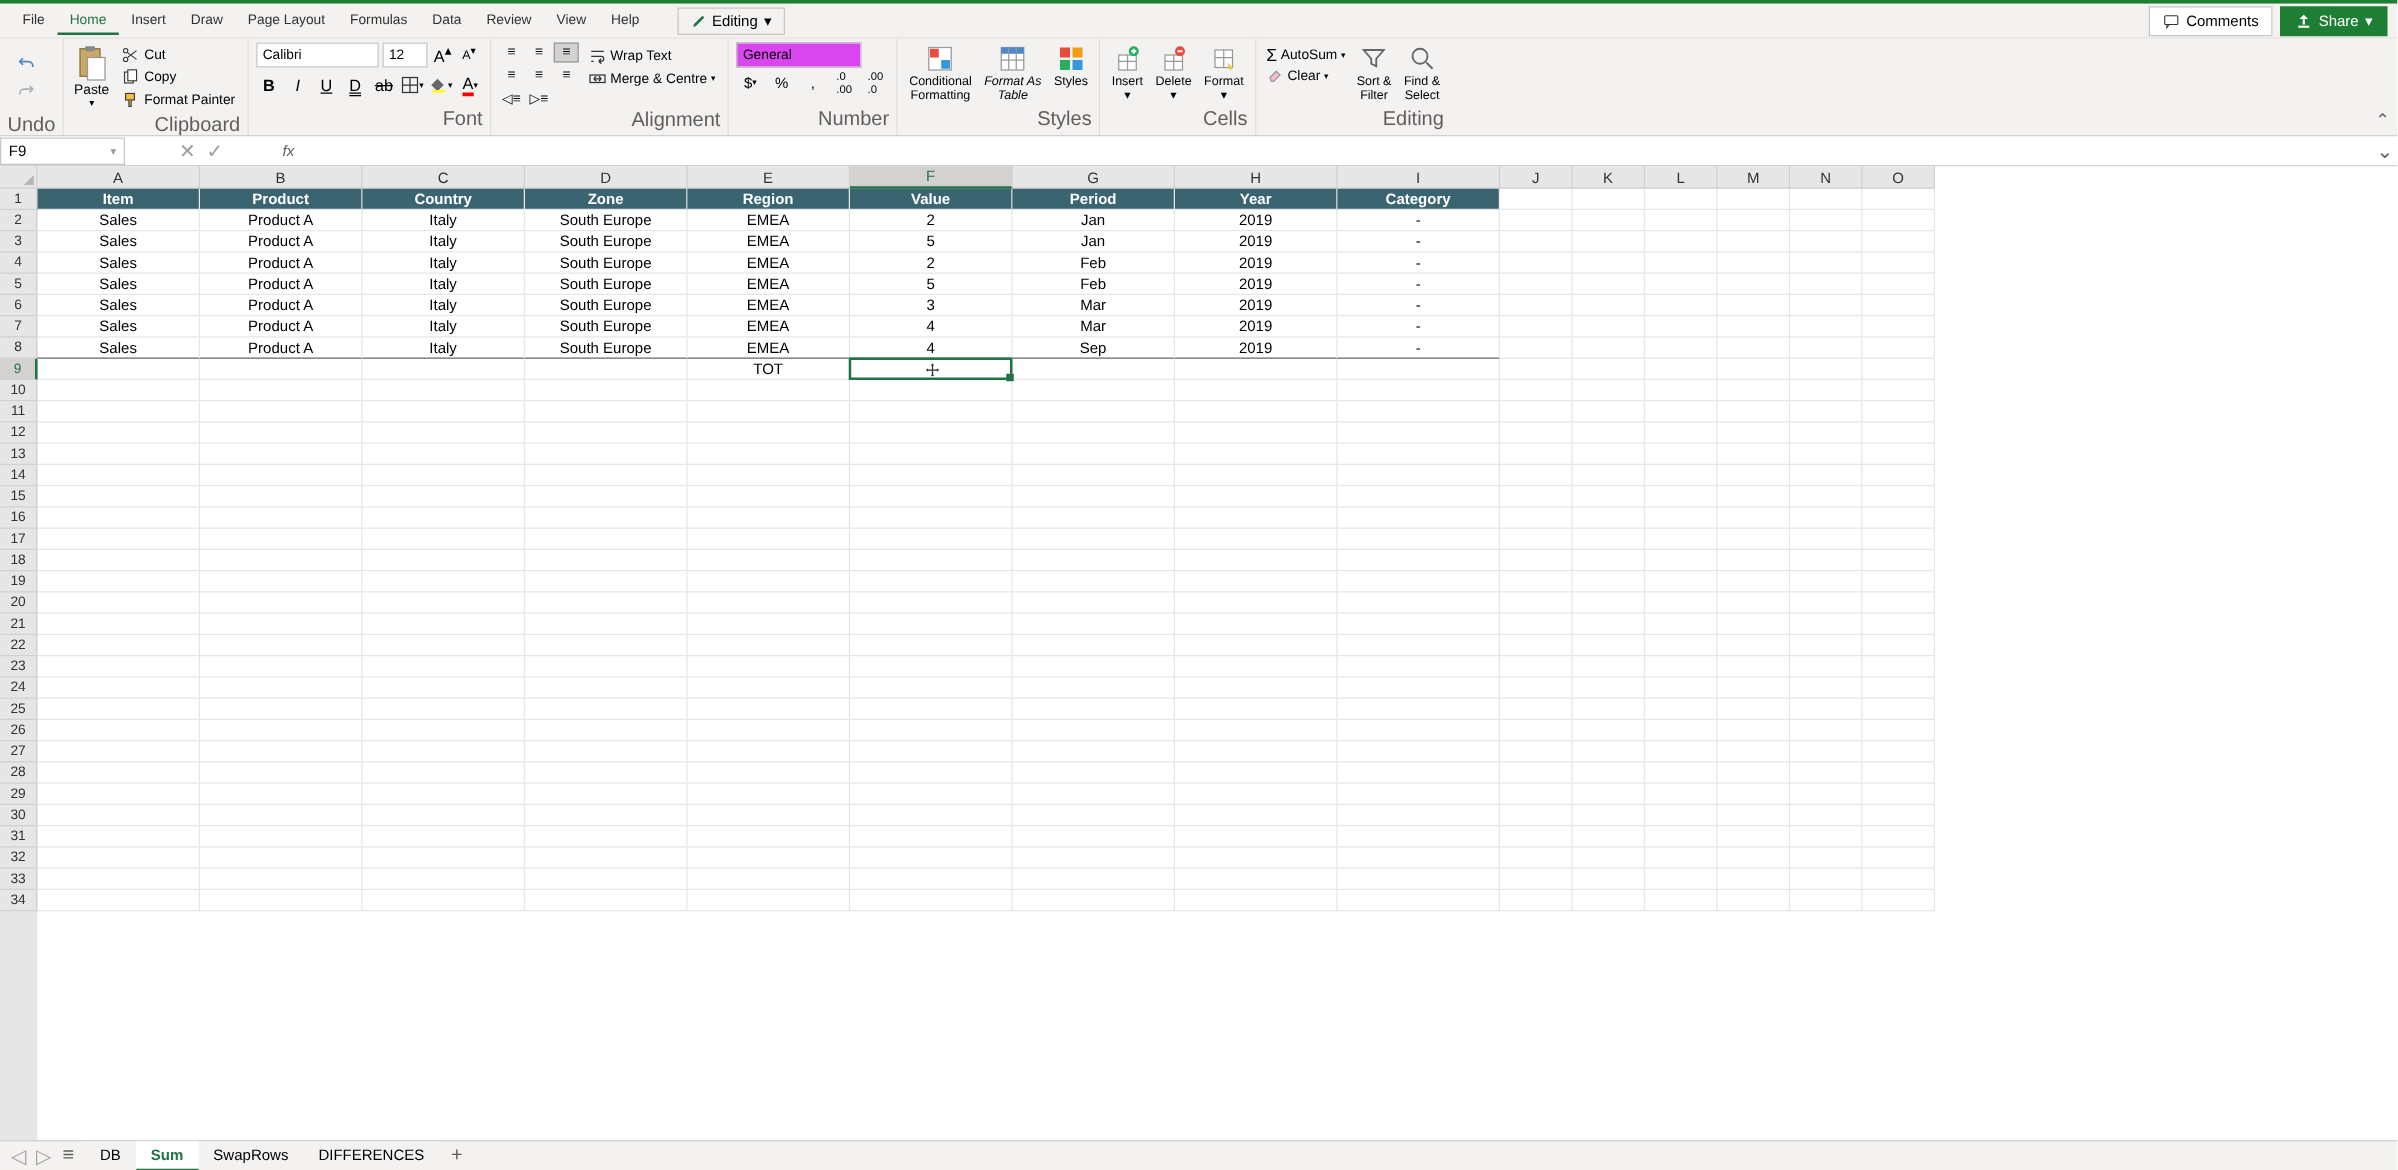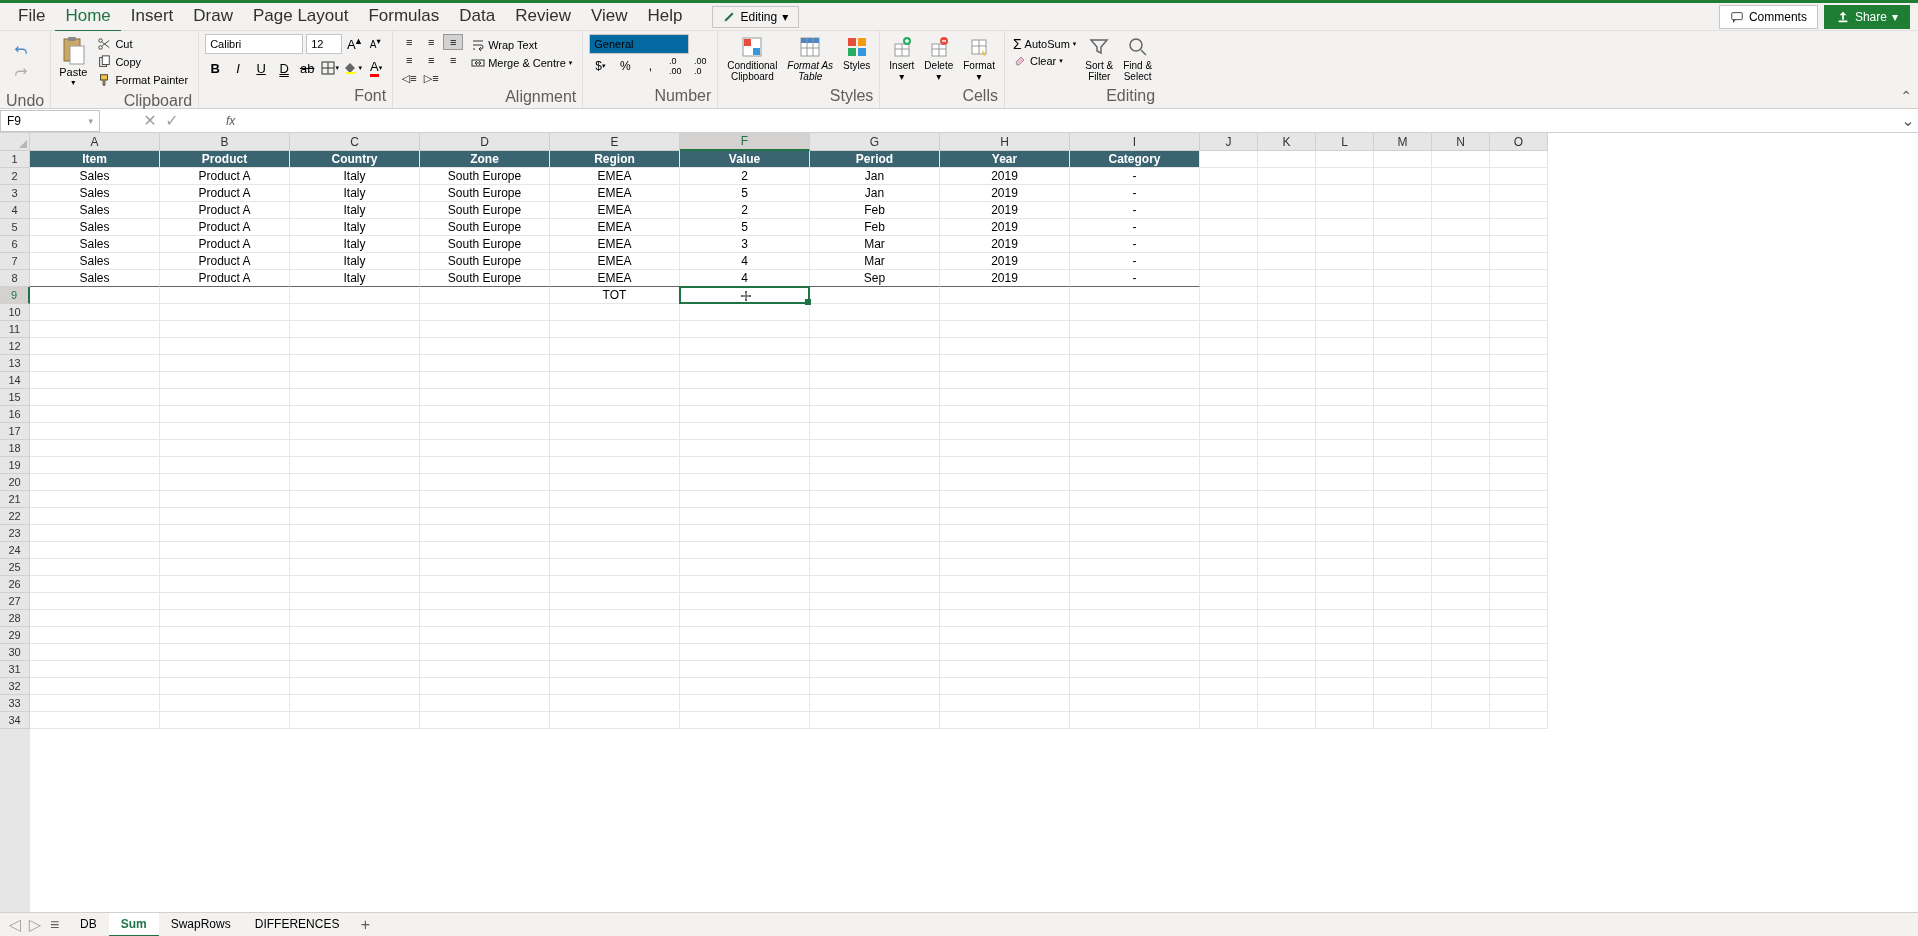--- a/index.html
+++ b/index.html
@@ -3,21 +3,21 @@
   <meta charset="utf-8">
   <style>
     * { box-sizing: border-box; margin: 0; padding: 0; font-family: 'Segoe UI', Arial, sans-serif; }
     body { background: #fff; overflow: hidden; width: 1918px; height: 936px; position: relative; }
     
     
     .top-line { height: 3px; background: #1e7e34; }
     
     
     .menu-bar { height: 28px; background: #f3f2f1; display: flex; align-items: center; padding: 0 8px; border-bottom: 1px solid #e1dfdd; position: relative; }
-    .menu-item { padding: 4px 10px; font-size: 17px; color: #323130; cursor: pointer; }
+    .menu-item { padding: 4px 10px; font-size: 11px; color: #323130; cursor: pointer; }
     .menu-item.active { color: #217346; border-bottom: 2px solid #217346; }
     .editing-btn { margin-left: 20px; border: 1px solid #c8c6c4; padding: 3px 10px; font-size: 12px; display: flex; align-items: center; gap: 5px; cursor: pointer; }
     .editing-btn svg { width: 12px; height: 12px; }
     .menu-right { margin-left: auto; display: flex; gap: 6px; align-items: center; }
     .comments-btn { border: 1px solid #c8c6c4; padding: 4px 10px; font-size: 12px; display: flex; align-items: center; gap: 5px; cursor: pointer; background: #fff; }
     .share-btn { background: #1e7e34; color: #fff; border: none; padding: 5px 12px; font-size: 12px; display: flex; align-items: center; gap: 5px; cursor: pointer; }
     
     
     .ribbon { height: 78px; background: #f3f2f1; display: flex; border-bottom: 1px solid #d2d0ce; font-size: 11px; position: relative; }
     .ribbon-group { display: flex; flex-direction: column; padding: 3px 6px; border-right: 1px solid #e1dfdd; }
@@ -42,21 +42,21 @@
     
     .align-col { display: flex; flex-direction: column; gap: 2px; }
     .align-row { display: flex; gap: 2px; }
     .align-btn { width: 20px; height: 16px; display: flex; align-items: center; justify-content: center; cursor: pointer; }
     .align-btn.active { background: #d4d2d0; border: 1px solid #999; }
     
     .wrap-col { display: flex; flex-direction: column; gap: 4px; font-size: 11px; padding: 4px; }
     .wrap-item { display: flex; align-items: center; gap: 3px; cursor: pointer; }
     
     .number-col { display: flex; flex-direction: column; gap: 3px; }
-    .number-select { width: 100px; height: 20px; border: 1px solid #c8c6c4; font-size: 11px; padding: 1px 4px; background: #0369a1; }
+    .number-select { width: 100px; height: 20px; border: 1px solid #c8c6c4; font-size: 11px; padding: 1px 4px; background: #d946ef; }
     .number-row { display: flex; gap: 3px; }
     .num-btn { width: 22px; height: 18px; display: flex; align-items: center; justify-content: center; cursor: pointer; font-size: 12px; }
     
     .styles-col { display: flex; flex-direction: column; align-items: center; padding: 0 3px; cursor: pointer; }
     .styles-icon { width: 24px; height: 26px; display: flex; align-items: center; justify-content: center; }
     .styles-label { font-size: 10px; text-align: center; line-height: 1.1; }
     
     .editing-col1 { display: flex; flex-direction: column; gap: 2px; font-size: 11px; padding: 2px; }
     .editing-item { display: flex; align-items: center; gap: 3px; cursor: pointer; }
     
@@ -328,21 +328,21 @@
     <div class="ribbon-group-content">
       <div class="styles-col">
         <div class="styles-icon">
             <svg width="22" height="22" viewBox="0 0 22 22">
               <rect x="2" y="2" width="18" height="18" fill="#fff" stroke="#999"></rect>
               <rect x="3" y="3" width="7" height="7" fill="#e74c3c"></rect>
               <rect x="12" y="12" width="7" height="7" fill="#3498db"></rect>
             </svg>
           </div>
         <div class="styles-label" style="white-space:pre-line;">Conditional
-Clipboard</div>
+Formatting</div>
       </div>
       <div class="styles-col">
         <div class="styles-icon">
             <svg width="22" height="22" viewBox="0 0 22 22">
               <rect x="2" y="2" width="18" height="18" fill="#fff" stroke="#999"></rect>
               <rect x="2" y="2" width="18" height="5" fill="#4a88c7"></rect>
               <path stroke="#999" d="M2 12h18M8 2v18M14 2v18"></path>
             </svg>
           </div>
         <div class="styles-label" style="white-space:pre-line;font-style:italic;">Format As

